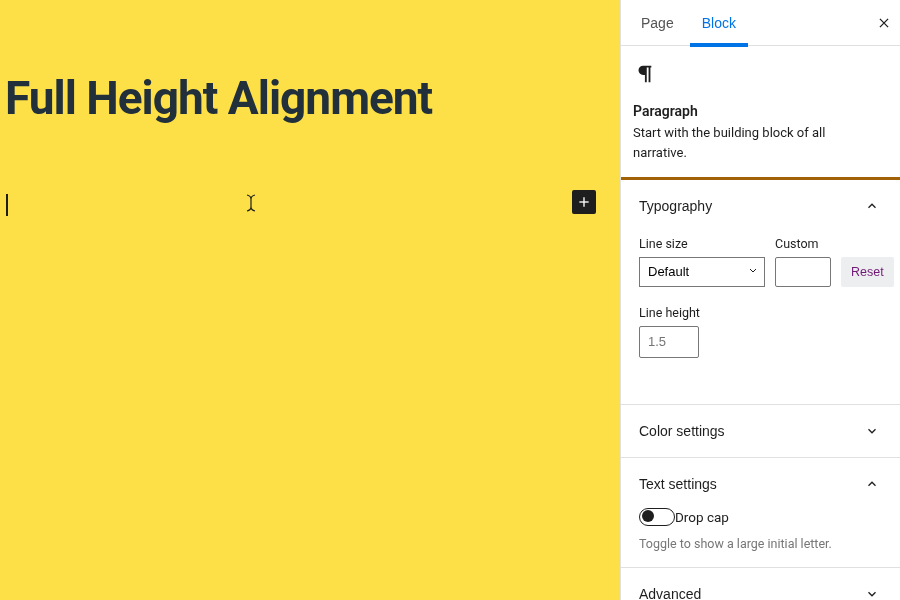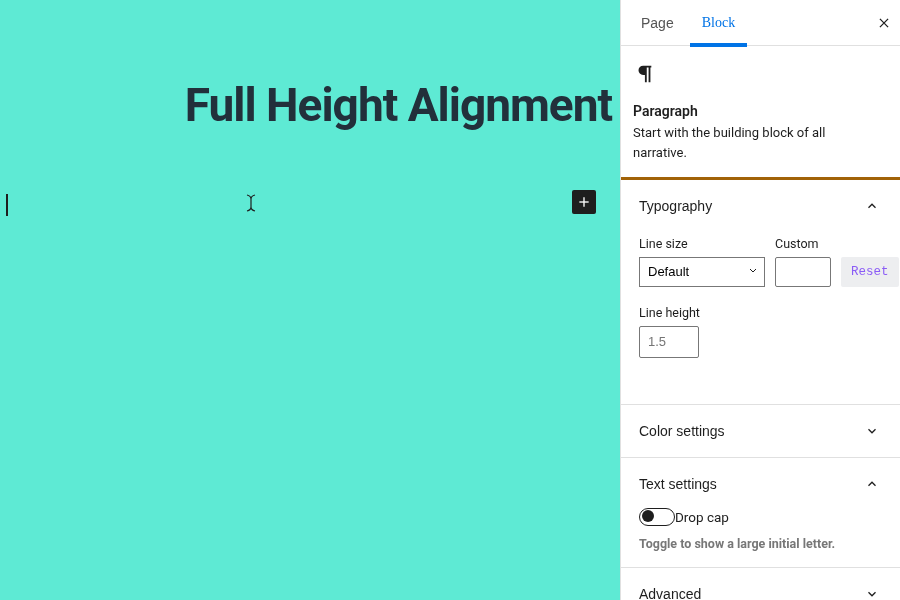--- a/index.html
+++ b/index.html
@@ -7,24 +7,23 @@
       font-family: -apple-system, BlinkMacSystemFont, "Segoe UI", Roboto, sans-serif;
       width: 900px;
       height: 600px;
       display: flex;
       overflow: hidden;
       background: #fff;
       color: #1e1e1e;
     }
     .canvas {
       flex: 1;
-      background: #5eead4;
-      position: relative;
-      padding: 8px;
-      text-align: right;
+      background: #fde047;
+      position: relative;
+      padding: 1px;
     }
     .page-title {
       font-size: 46px;
       font-weight: 700;
       color: #22303b;
       margin: 70px 0 0 4px;
       letter-spacing: -1px;
     }
     .paragraph-block {
       position: absolute;
@@ -90,21 +89,20 @@
       border: none;
       font-size: 14px;
       color: #555;
       height: 46px;
       cursor: pointer;
       padding: 0 2px;
       position: relative;
     }
     .sb-tab.active {
       color: #0073e6;
-      font-family: Liberation Serif, serif;
     }
     .sb-tab.active::after {
       content: "";
       position: absolute;
       left: -10px;
       right: -10px;
       bottom: -1px;
       height: 3.5px;
       background: #0073e6;
     }
@@ -207,23 +205,22 @@
       padding: 0 8px;
       font-size: 13px;
     }
     .reset-btn {
       height: 30px;
       background: #edeef0;
       border: none;
       border-radius: 2px;
       padding: 0 10px;
       font-size: 12.5px;
-      color: #8b5cf6;
-      cursor: pointer;
-      font-family: Liberation Mono, monospace;
+      color: #701a75;
+      cursor: pointer;
     }
     .lh-input {
       width: 60px;
       height: 32px;
       border: 1px solid #777;
       border-radius: 2px;
       padding: 0 8px;
       font-size: 13px;
       color: #888;
     }
@@ -252,21 +249,20 @@
       width: 12px;
       height: 12px;
       border-radius: 50%;
       background: #1e1e1e;
     }
     .toggle-label { font-size: 13.5px; }
     .help-text {
       font-size: 12.5px;
       color: #777;
       margin-top: 10px;
-      font-weight: bold;
     }
   </style>
 </head>
 <body>
 
 <div class="canvas">
   <h1 class="page-title">Full Height Alignment</h1>
 
   <div class="paragraph-block">
     <span class="text-caret"></span>

